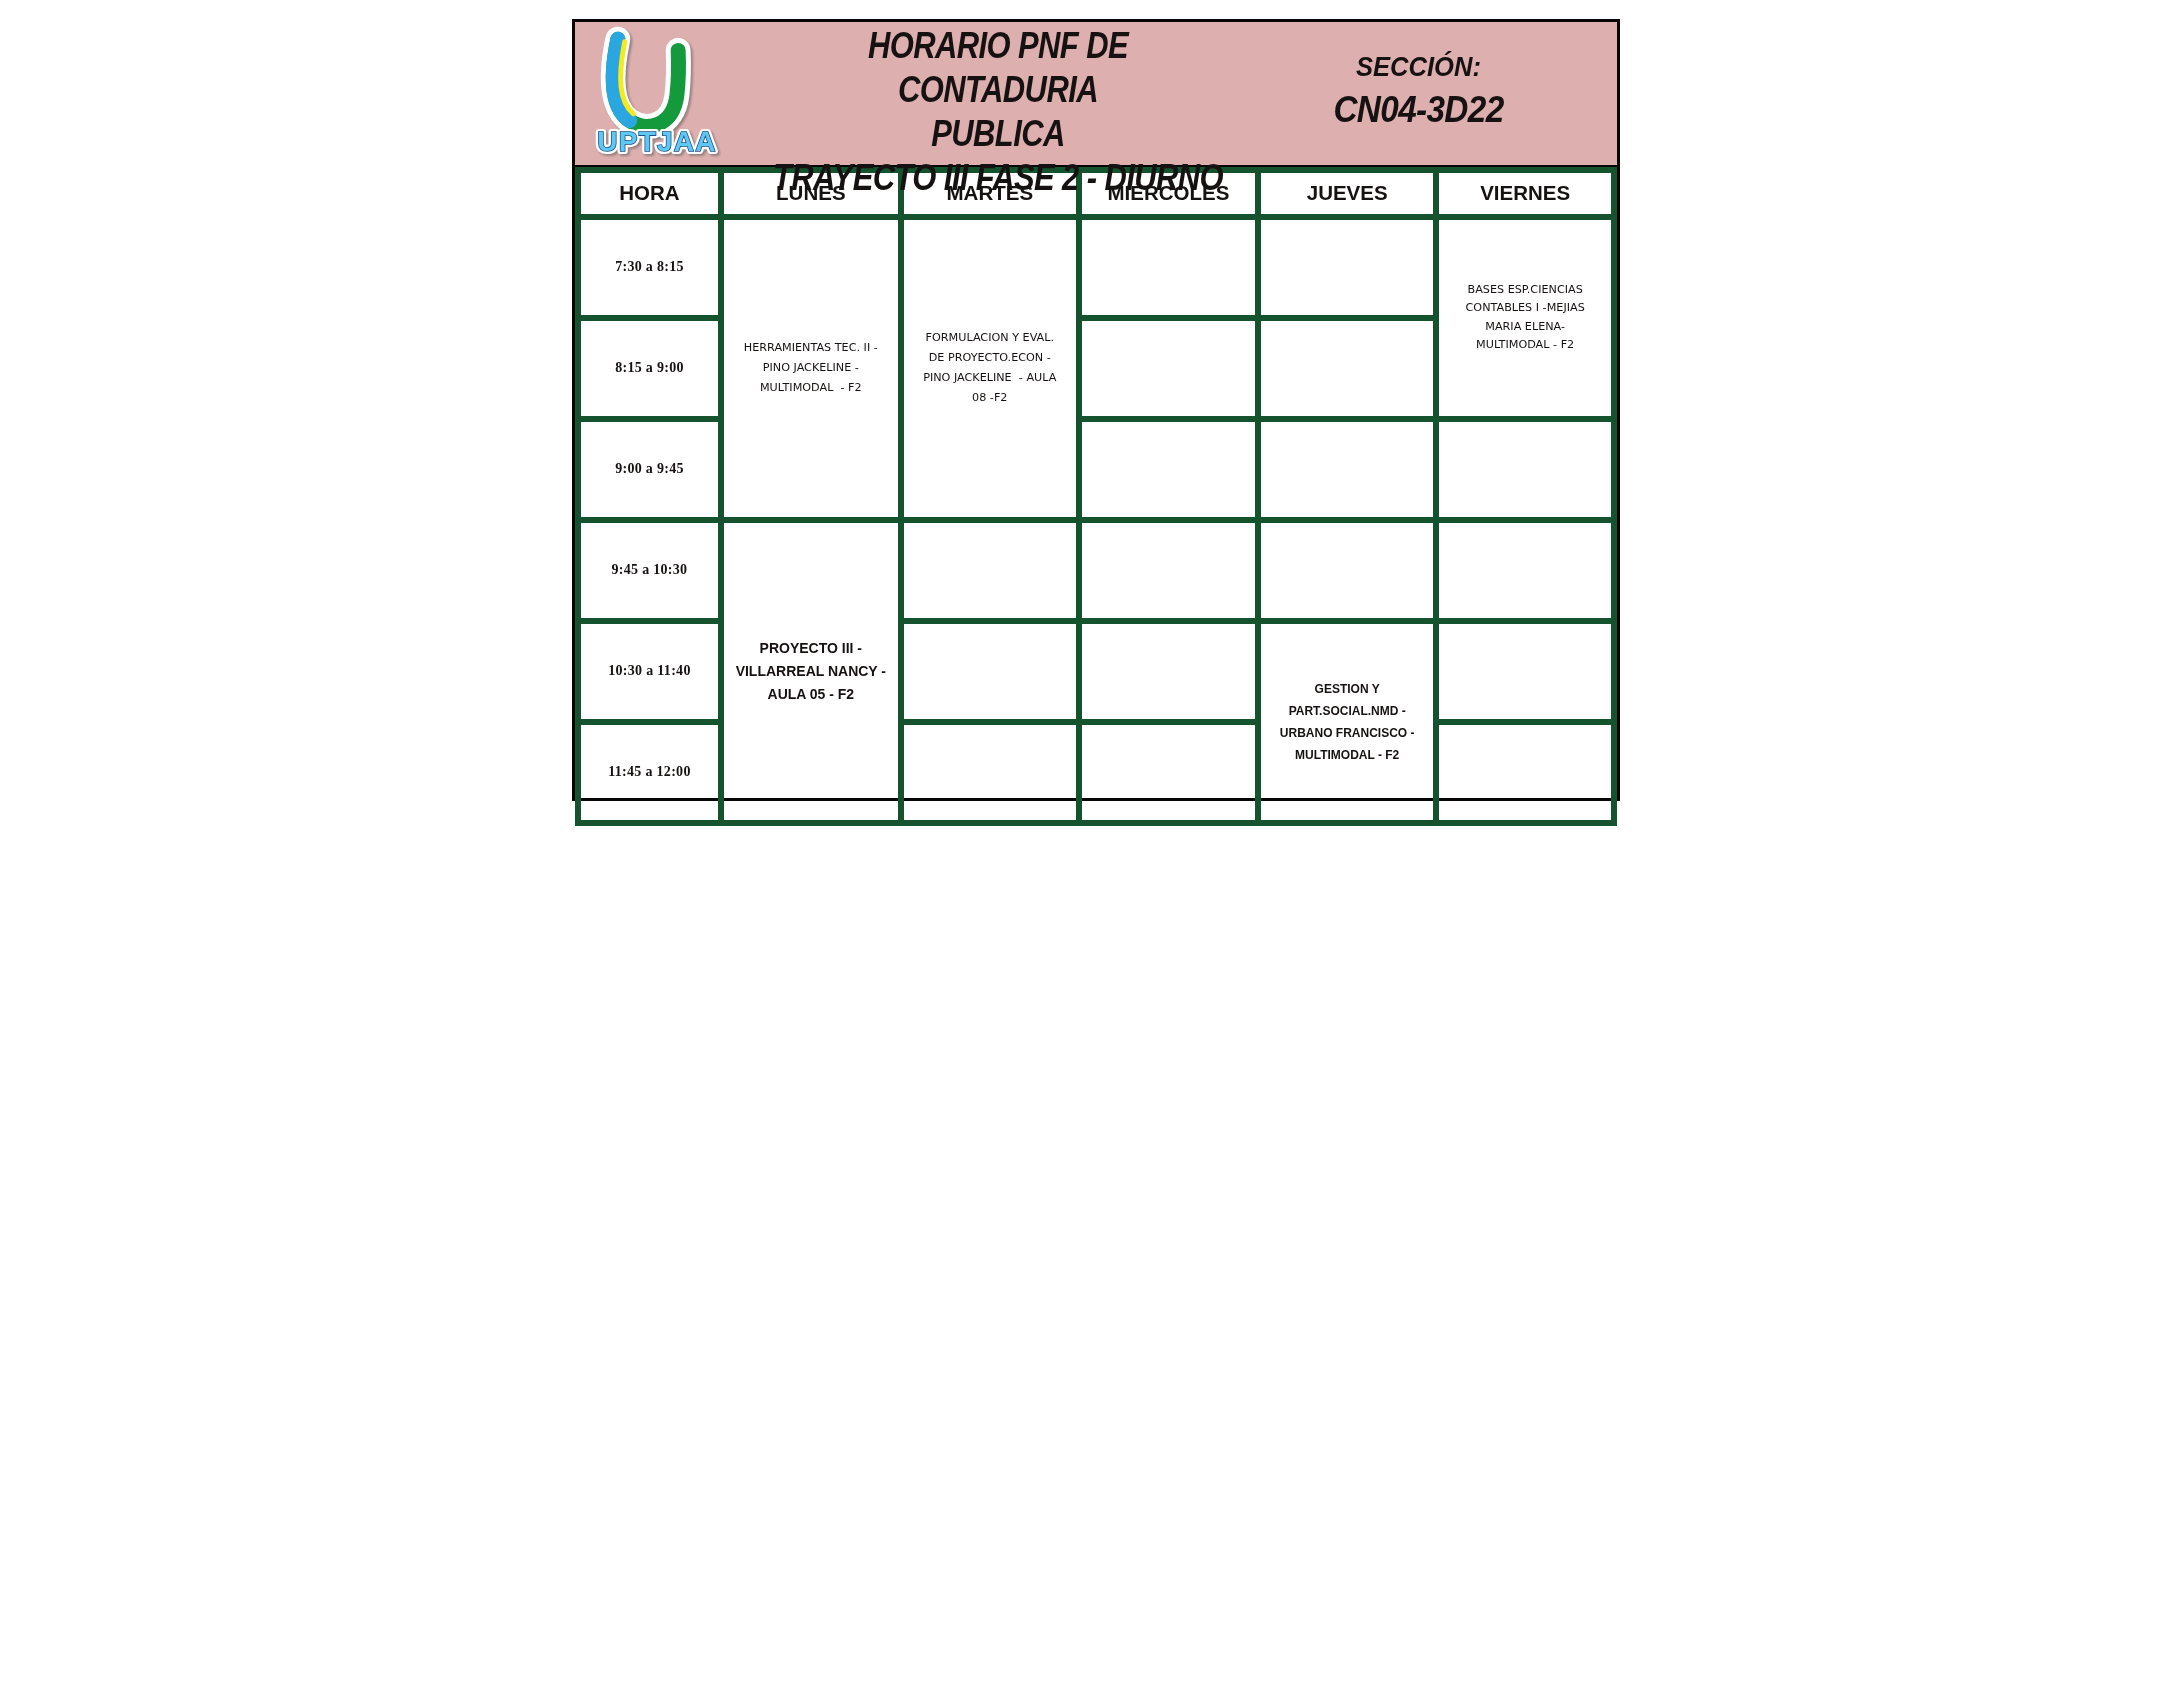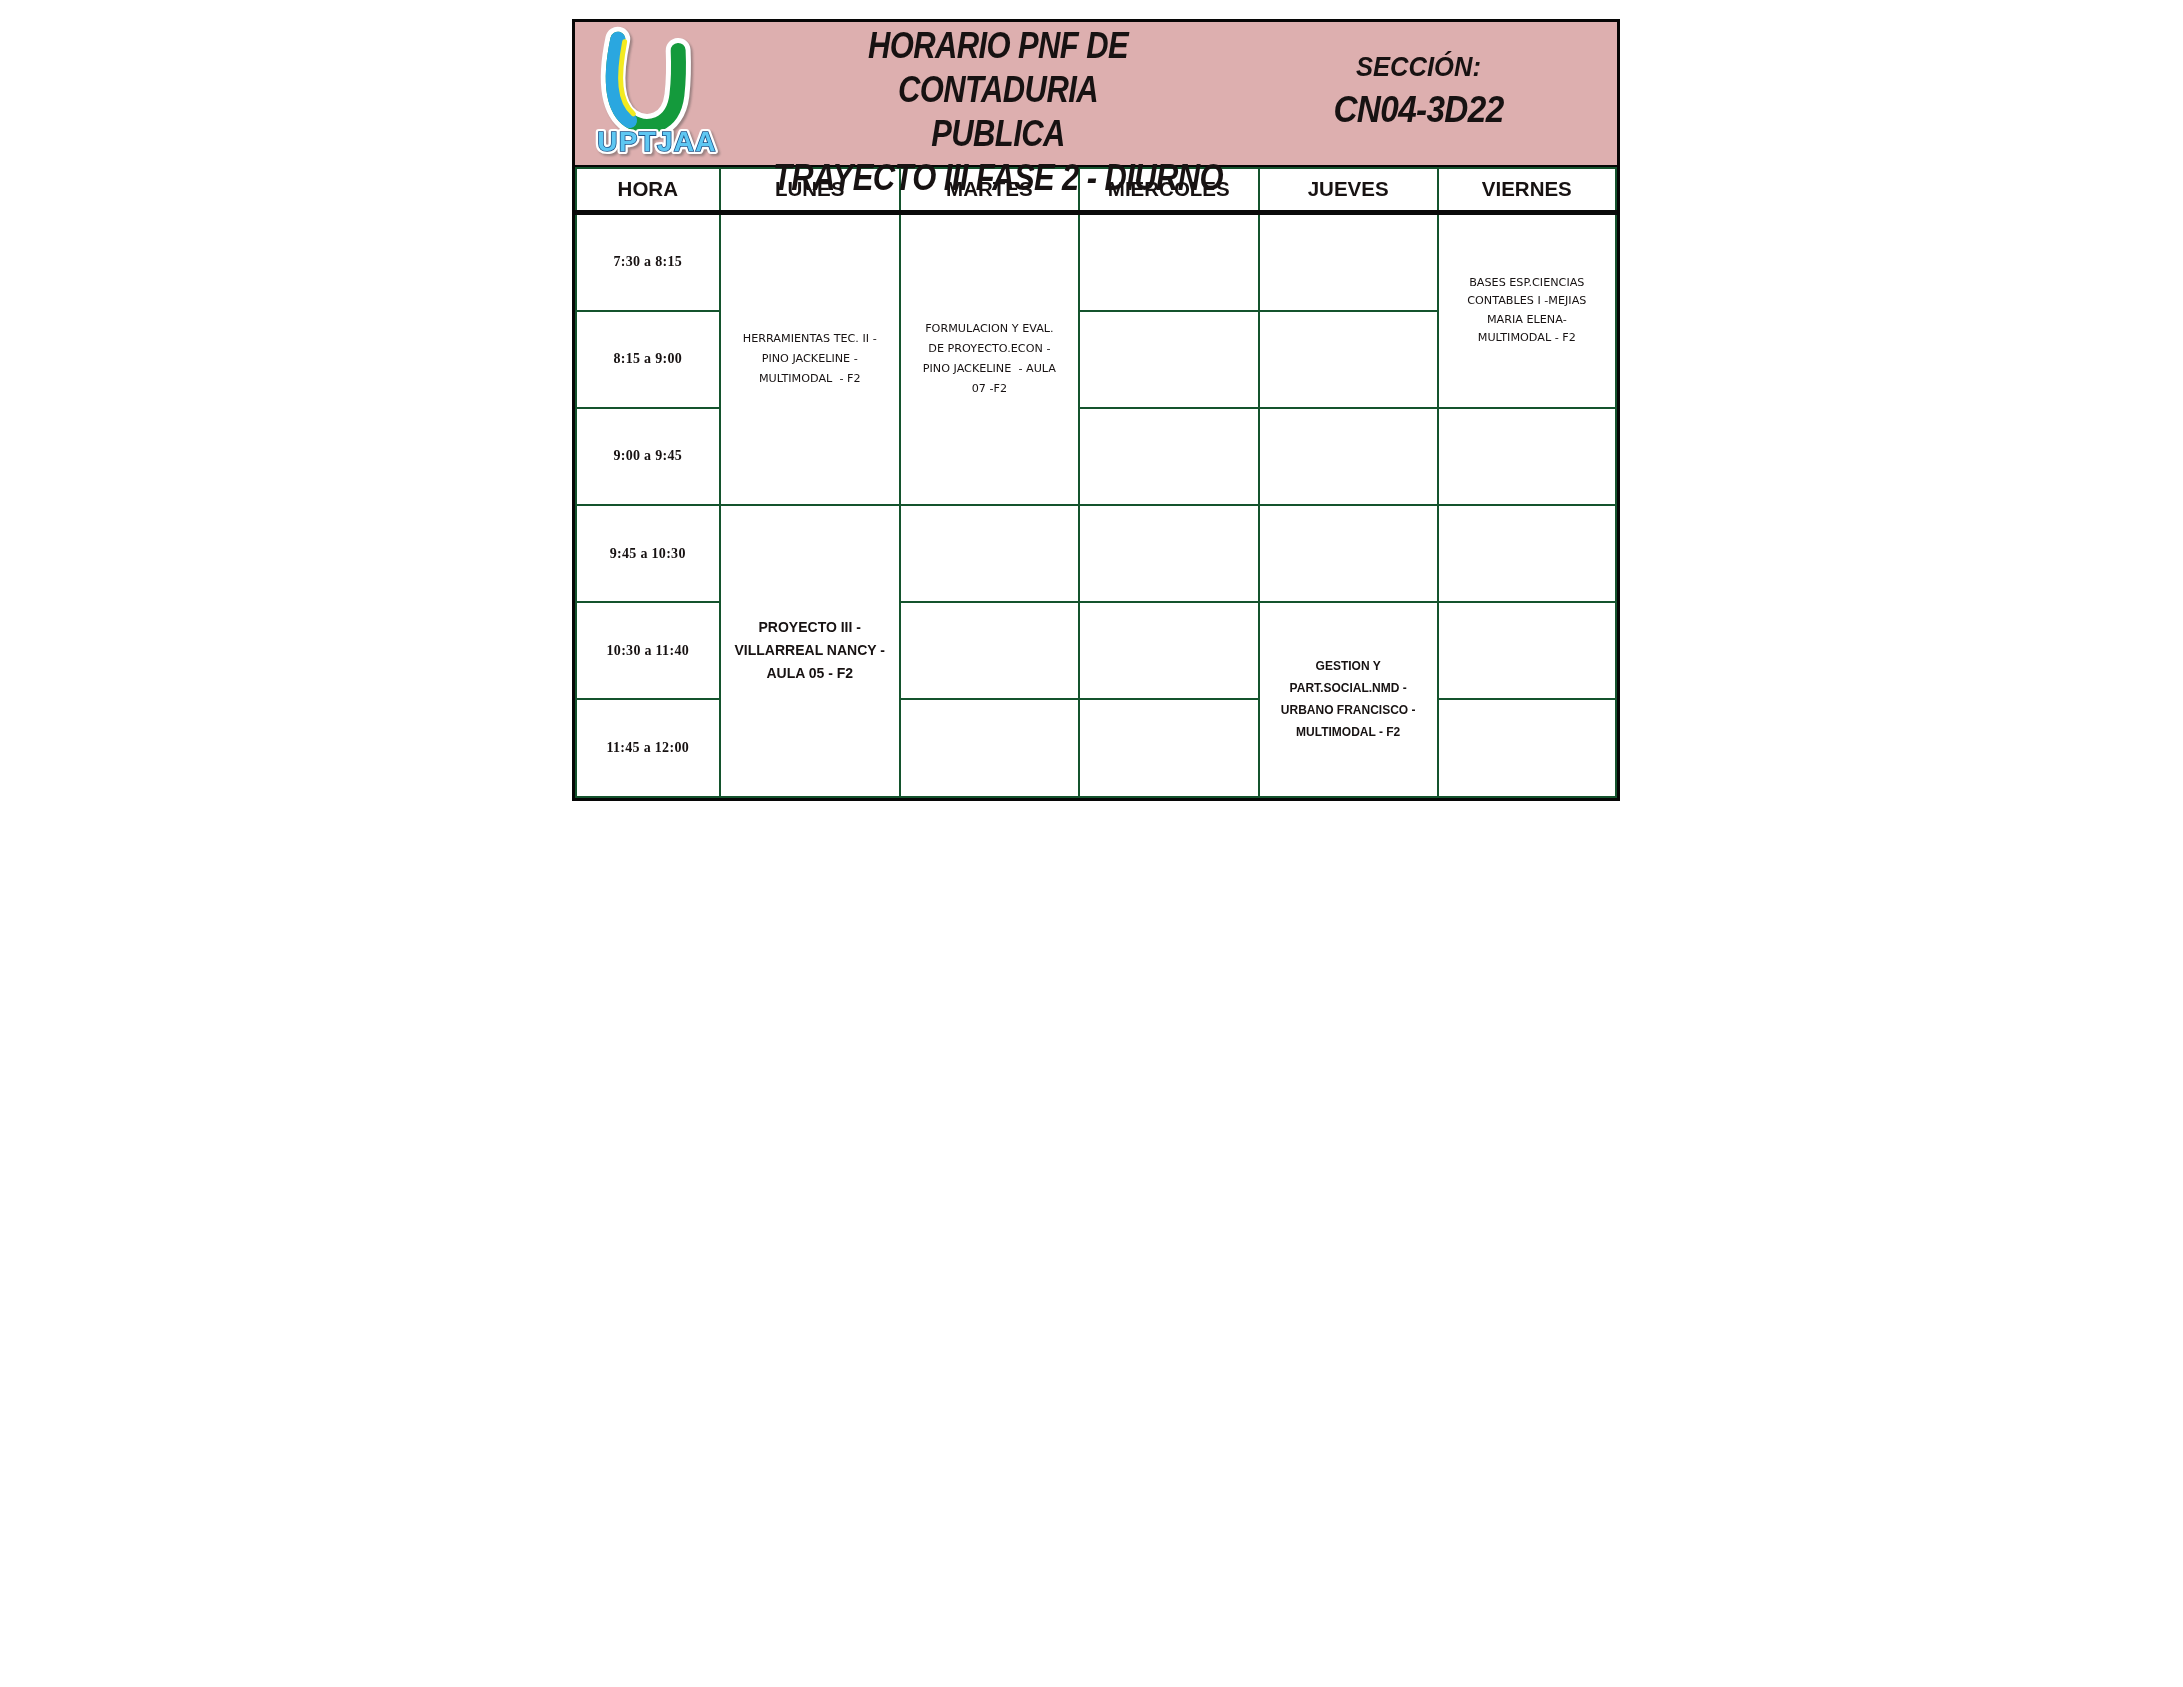--- a/index.html
+++ b/index.html
@@ -33,21 +33,21 @@
     transform:scaleX(.9);transform-origin:50% 0;
   }
   .seccion .lbl{font-size:28.4px;line-height:30px;}
   .seccion .code{font-size:37px;line-height:38px;margin-top:10.6px;letter-spacing:-0.7px;}
   
   .tablewrap{flex:1 1 auto;}
   table.grid{
     width:100%;height:100%;border-collapse:collapse;table-layout:fixed;
   }
   table.grid th,table.grid td{
-    border:2px solid #14532d;text-align:center;vertical-align:middle;
+    border:6px solid #14532d;text-align:center;vertical-align:middle;
     padding:0 5.3px;overflow:hidden;
   }
   tr.hdr th{
     height:41px;border-bottom:5.3px solid #0a0a0a;
     font-weight:700;font-size:20.5px;letter-spacing:0px;
     font-family:"Liberation Sans",sans-serif;
   }
   tbody td{height:95px;}
   .time{
     font-family:Liberation Serif, serif;font-weight:700;font-size:14px;
@@ -114,21 +114,21 @@
         </thead>
         <tbody>
           <tr>
             <td class="time">7:30 a 8:15</td>
             <td class="course-wide" rowspan="3">HERRAMIENTAS TEC. II -
 PINO JACKELINE -
 MULTIMODAL  - F2</td>
             <td class="course-wide" rowspan="3">FORMULACION Y EVAL.
 DE PROYECTO.ECON -
 PINO JACKELINE  - AULA
-07 -F2</td>
+08 -F2</td>
             <td></td>
             <td></td>
             <td class="course-wide sm" rowspan="2">BASES ESP.CIENCIAS
 CONTABLES I -MEJIAS
 MARIA ELENA-
 MULTIMODAL - F2</td>
           </tr>
           <tr>
             <td class="time">8:15 a 9:00</td>
             <td></td>

